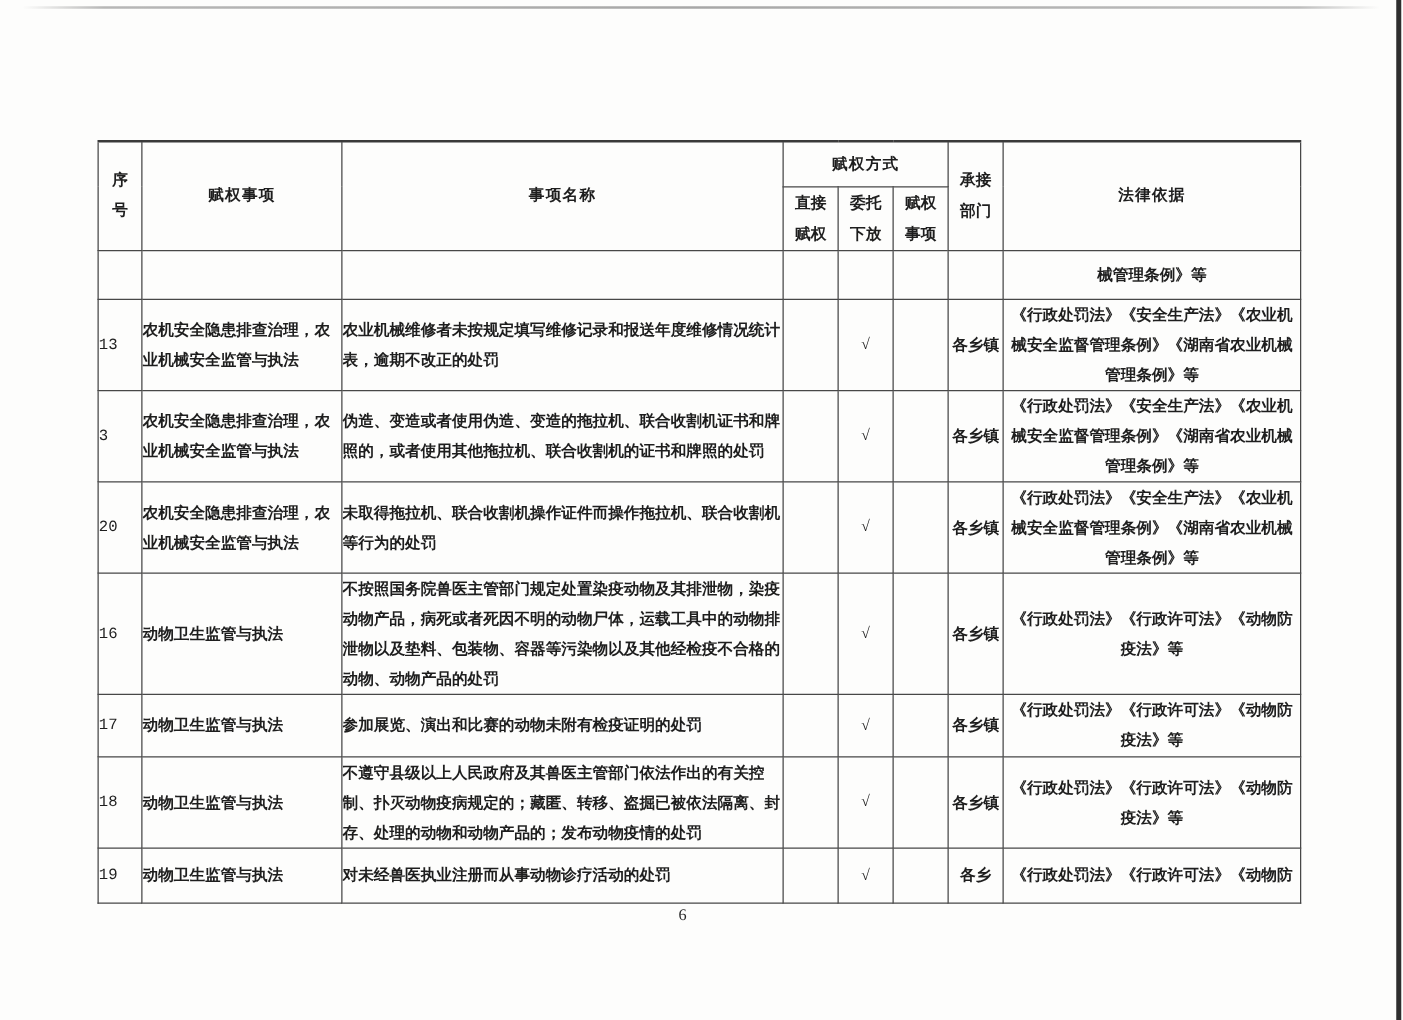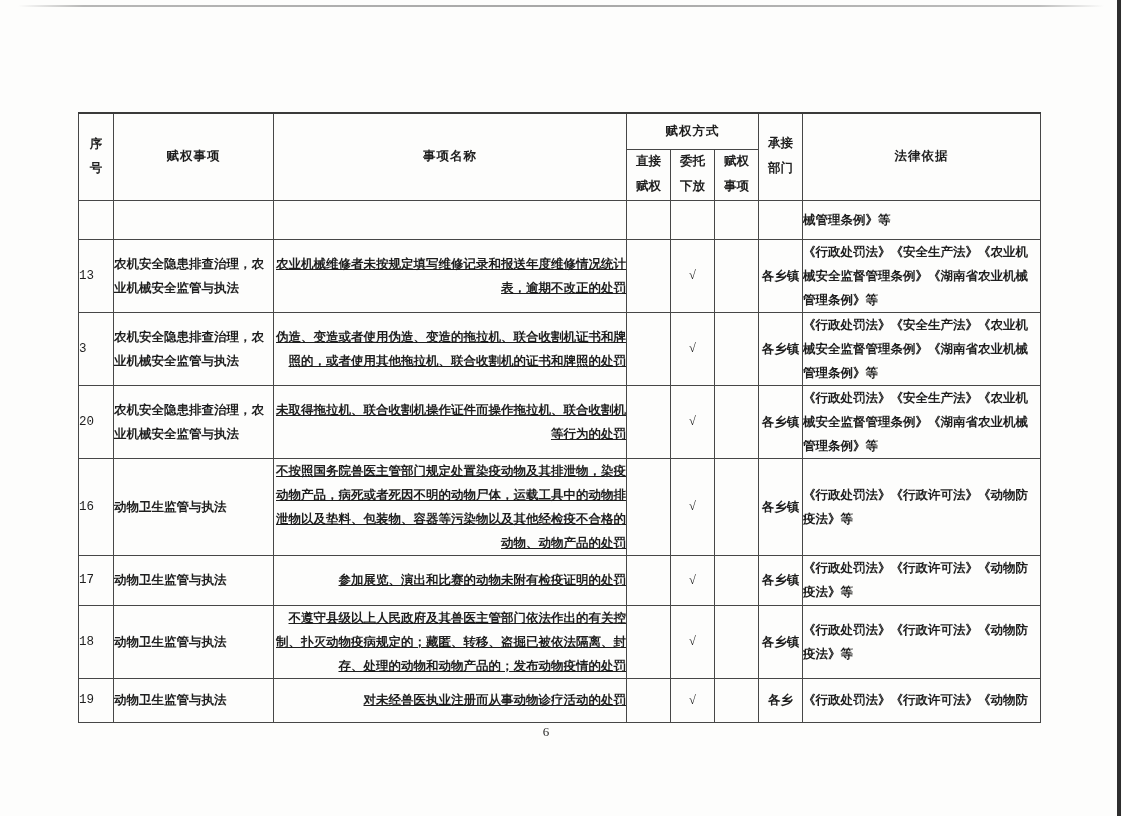--- a/index.html
+++ b/index.html
@@ -69,56 +69,54 @@
     word-break: break-all;
     line-height: 1.9;
     letter-spacing: 0;
   }
   .wrap2 {
     display: inline-block;
     width: 2.3em;
     word-break: break-all;
     line-height: 2.0;
     letter-spacing: 0;
-    font-family: Liberation Mono, monospace;
   }
   td.c-seq {
     text-align: left;
     font-family: Liberation Mono, monospace;
     font-size: 12.5px;
   }
   td.c-matter {
     text-align: left;
     padding: 4px 6px;
     line-height: 24px;
     word-break: break-all;
     font-weight: 600;
   }
   td.c-item {
-    text-align: right;
+    text-align: left;
     padding: 4px 8px;
     line-height: 24px;
     word-break: break-all;
     font-weight: 600;
-    text-decoration: underline;
   }
   td.c-check {
     text-align: center;
     font-size: 13px;
   }
   td.c-dept {
     text-align: center;
     line-height: 24px;
     word-break: break-all;
     padding: 2px 5px;
     font-weight: 600;
     margin-left: 21px;
   }
   td.c-legal {
-    text-align: left;
+    text-align: center;
     line-height: 24px;
     word-break: break-all;
     padding: 2px 7px;
     font-weight: 600;
   }
   .page-number {
     position: absolute;
     left: 0;
     top: 724px;
     width: 1092px;

